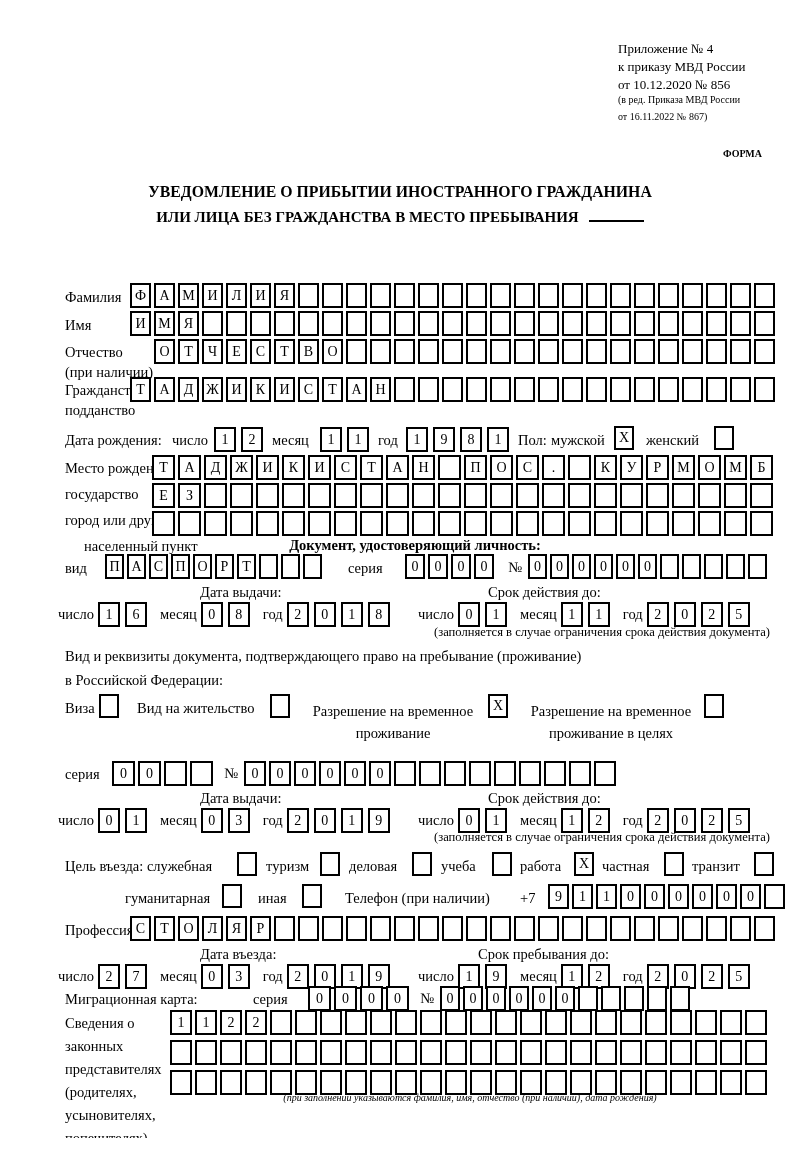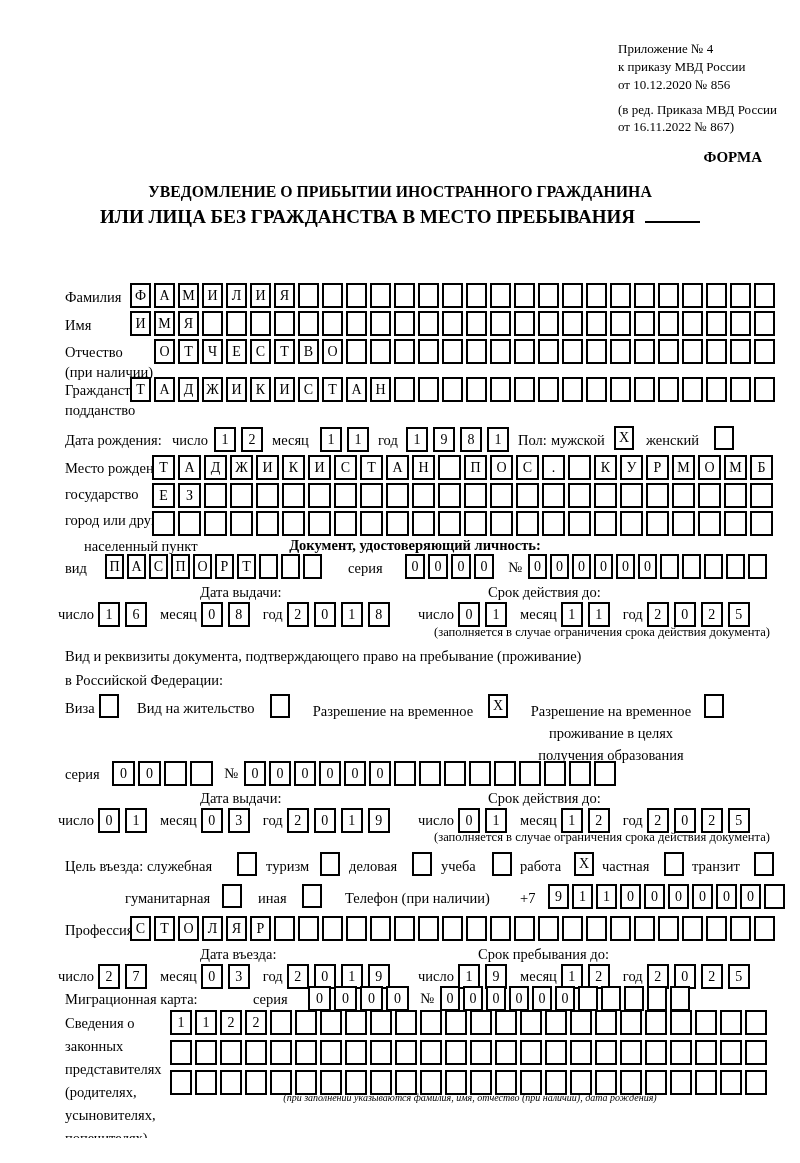--- a/index.html
+++ b/index.html
@@ -24,28 +24,28 @@
 </head>
 <body>
 
 <div class="page">
 
   <div class="lbl" style="left:618px;top:40px;font-size:13px;line-height:18px;">
     <div>Приложение № 4</div>
     <div>к приказу МВД России</div>
     <div>от 10.12.2020 № 856</div>
   </div>
-  <div class="lbl" style="left:618px;top:101px;font-size:13px;line-height:17px;">
+  <div class="lbl" style="left:618px;top:91px;font-size:10px;line-height:17px;">
     <div>(в ред. Приказа МВД России</div>
     <div>от 16.11.2022 № 867)</div>
   </div>
-  <div class="lbl b" style="right:38px;top:148px;font-size:15px;text-align:center;">ФОРМА</div>
+  <div class="lbl b" style="right:38px;top:148px;font-size:10px;text-align:center;">ФОРМА</div>
 
   <div class="lbl b center" style="left:50px;top:183px;width:700px;font-size:15.8px;">УВЕДОМЛЕНИЕ О ПРИБЫТИИ ИНОСТРАННОГО ГРАЖДАНИНА</div>
-  <div class="lbl b center" style="left:50px;top:206px;width:700px;font-size:19px;">
+  <div class="lbl b center" style="left:50px;top:206px;width:700px;font-size:15px;">
     <span>ИЛИ ЛИЦА БЕЗ ГРАЖДАНСТВА В МЕСТО ПРЕБЫВАНИЯ</span><span class="underline-blank"></span>
   </div>
 
 
   <div class="lbl" style="left:65px;top:289px;">Фамилия</div>
   <div class="cells" style="left:130px;top:283px;">
       <span class="cell">Ф</span>
       <span class="cell">А</span>
       <span class="cell">М</span>
       <span class="cell">И</span>
@@ -357,26 +357,26 @@
 
   <div class="lbl" style="left:65px;top:648px;">Вид и реквизиты документа, подтверждающего право на пребывание (проживание)</div>
   <div class="lbl" style="left:65px;top:672px;">в Российской Федерации:</div>
 
   <div class="lbl" style="left:65px;top:700px;">Виза</div>
   <div class="chk" style="left:99px;top:694px;"></div>
   <div class="lbl" style="left:137px;top:700px;">Вид на жительство</div>
   <div class="chk" style="left:270px;top:694px;"></div>
   <div class="lbl center" style="left:302px;top:700px;width:182px;line-height:22px;">
     <div>Разрешение на временное</div>
+    <div>проживание</div>
   </div>
   <div class="chk" style="left:488px;top:694px;">X</div>
   <div class="lbl center" style="left:520px;top:700px;width:182px;line-height:22px;">
     <div>Разрешение на временное</div>
     <div>проживание в целях</div>
-    <div>получения образования</div>
   </div>
   <div class="chk" style="left:704px;top:694px;"></div>
 
   <div class="lbl" style="left:65px;top:766px;">серия</div>
   <div class="cells" style="left:112px;top:761px;--cw:23px;">
       <span class="cell">0</span>
       <span class="cell">0</span>
       <span class="cell"></span>
       <span class="cell"></span>
     </div>

